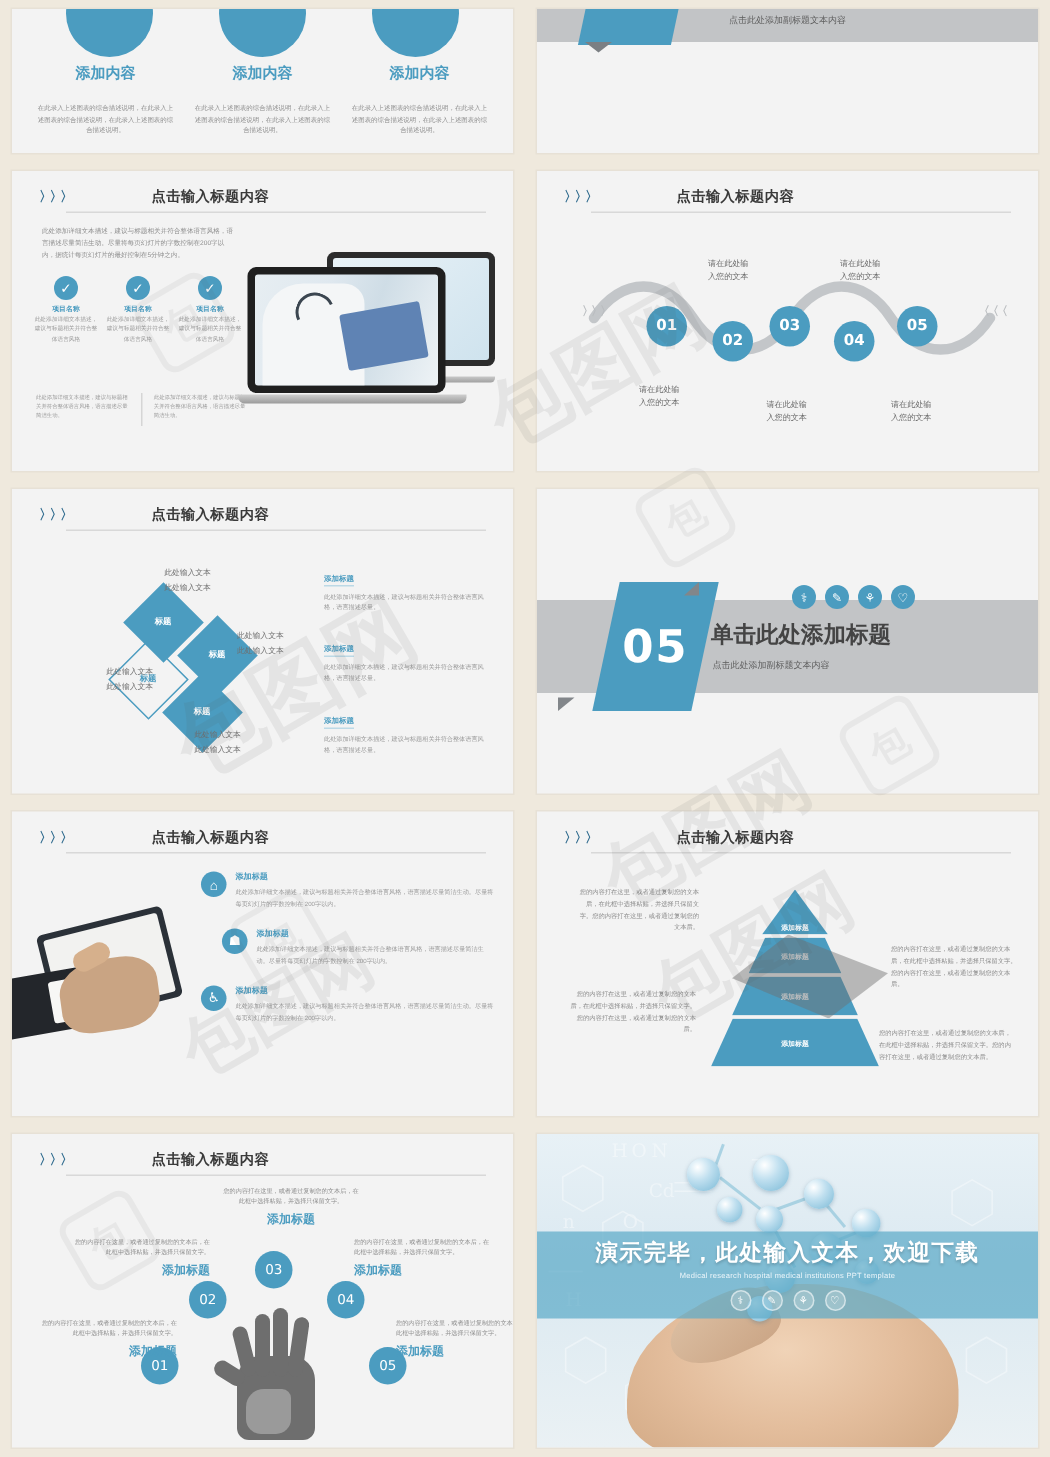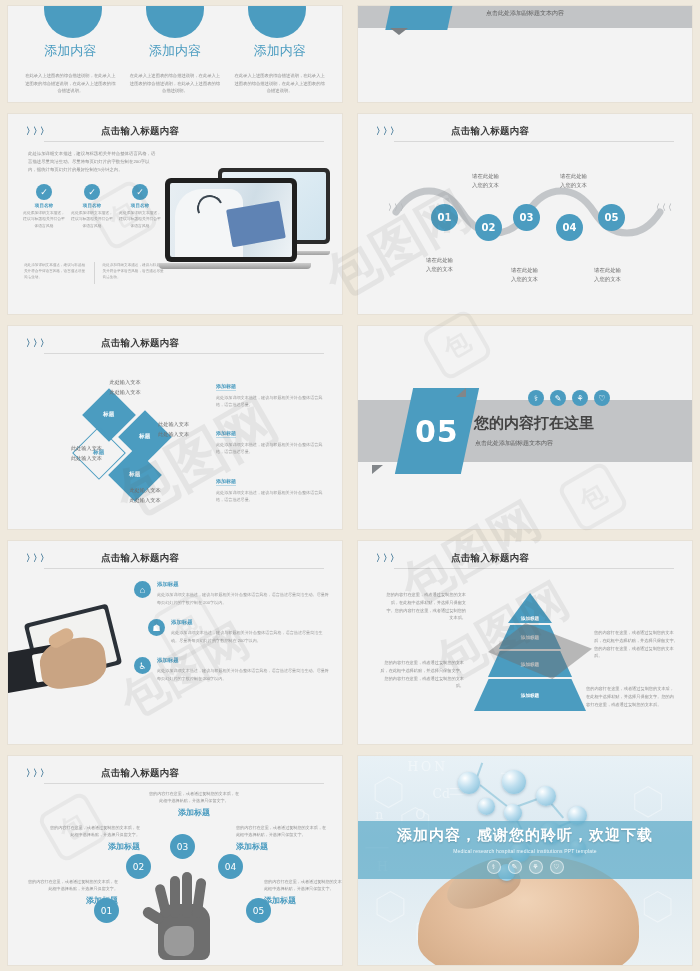--- a/index.html
+++ b/index.html
@@ -27,21 +27,21 @@
   
   .hdr{ position:absolute; left:18px; top:11px; right:18px; display:flex; align-items:center; gap:6px;}
   .chev{ color:#2f6b8e; font-size:9px; letter-spacing:-2px; font-weight:bold; line-height:1;}
   .hdr-title{ font-size:9.5px; font-weight:bold; color:#3a3a3a; letter-spacing:.3px;margin-left:48px;}
   .hdr-rule{ position:absolute; left:36px; right:18px; top:27px; height:1px; background:#d8d8d8;}
   
   .s1-circles{ position:absolute; left:0; right:0; top:-26px; display:flex; justify-content:space-around; padding:0 14px;}
   .s1-circle{ width:58px; height:58px; border-radius:50%; background:#4b9cc0;}
   .s1-cols{ position:absolute; left:10px; right:10px; top:36px; display:flex; justify-content:space-around;}
   .s1-col{ width:92px; text-align:center;}
-  .s1-ct{ color:#4b9cc0; font-size:13px; font-weight:normal; margin-bottom:12px;}
+  .s1-ct{ color:#4b9cc0; font-size:10px; font-weight:bold; margin-bottom:12px;}
   .s1-cd{ color:#8c8c8c; font-size:4.3px; line-height:1.75;}
   
   .div-band{ position:absolute; left:0; right:0; background:#c2c4c6;}
   .div-tag{ position:absolute; background:#4b9cc0; transform:skewX(-12deg);
             display:flex; align-items:center; justify-content:center; color:#fff;}
   .div-tag span{ transform:skewX(12deg); font-size:30px; font-weight:bold; letter-spacing:1px; font-family:"DejaVu Sans",sans-serif;}
   .div-corner{ position:absolute; width:0;height:0;}
   .div-title{ position:absolute; font-weight:bold; color:#444; }
   .div-sub{ position:absolute; color:#5d5d5d; }
   .div-icons{ position:absolute; display:flex; gap:6px;}
@@ -344,21 +344,21 @@
       <div class="div-corner" style="left:98px;top:62px;border-left:10px solid transparent;border-right:0 solid transparent;border-bottom:9px solid #82868a;"></div>
       <div class="div-corner" style="left:14px;top:139px;border-right:11px solid transparent;border-top:9px solid #82868a;"></div>
 
       <div class="div-icons" style="left:170px;top:64px;">
         <div class="div-ic">⚕</div>
         <div class="div-ic">✎</div>
         <div class="div-ic">⚘</div>
         <div class="div-ic">♡</div>
       </div>
 
-      <div class="div-title" style="left:116px;top:88px;font-size:15px;">您的内容打在这里</div>
+      <div class="div-title" style="left:116px;top:88px;font-size:15px;">单击此处添加标题</div>
       <div class="div-sub" style="left:117px;top:113px;font-size:6px;">点击此处添加副标题文本内容</div>
     </div>
   </div>
 
   <div class="cell">
     <div class="slide">
       <div class="hdr">
         <span class="chev">〉〉〉</span>
         <span class="hdr-title">点击输入标题内容</span>
       </div>
@@ -512,21 +512,21 @@
           <div class="at" style="left:52px;top:40px;width:18px;height:18px;"></div>
           <div class="at" style="left:84px;top:22px;width:20px;height:20px;"></div>
           <div class="at" style="left:88px;top:58px;width:22px;height:22px;"></div>
           <div class="at" style="left:116px;top:42px;width:19px;height:19px;"></div>
           <div class="at" style="left:118px;top:76px;width:16px;height:16px;"></div>
           <div class="at" style="left:58px;top:78px;width:20px;height:20px;"></div>
           <div class="at" style="left:46px;top:100px;width:17px;height:17px;"></div>
         </div>
 
         <div class="ty-band">
-          <div class="ty-t">添加内容，感谢您的聆听，欢迎下载</div>
+          <div class="ty-t">演示完毕，此处输入文本，欢迎下载</div>
           <div class="ty-s">Medical research hospital medical institutions PPT template</div>
           <div class="ty-icons">
             <div class="ty-ic">⚕</div>
             <div class="ty-ic">✎</div>
             <div class="ty-ic">⚘</div>
             <div class="ty-ic">♡</div>
           </div>
         </div>
       </div>
     </div>

